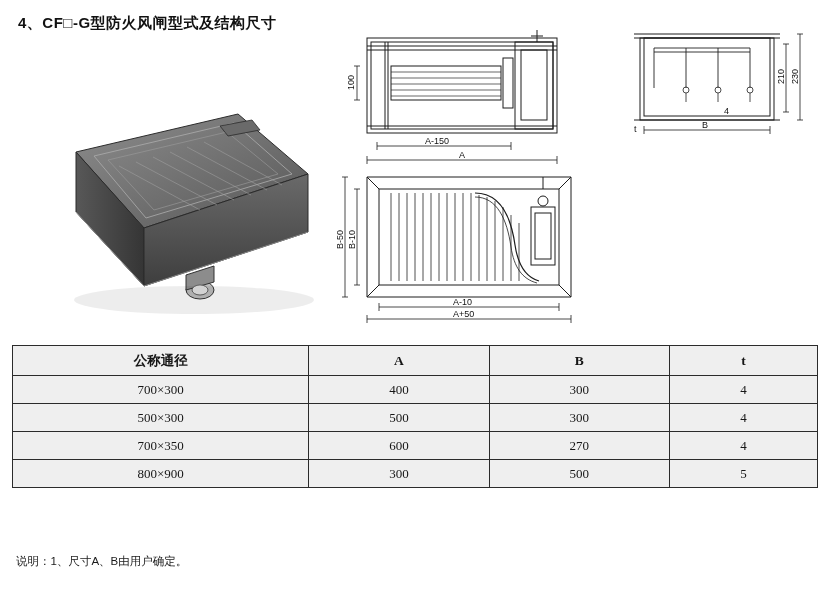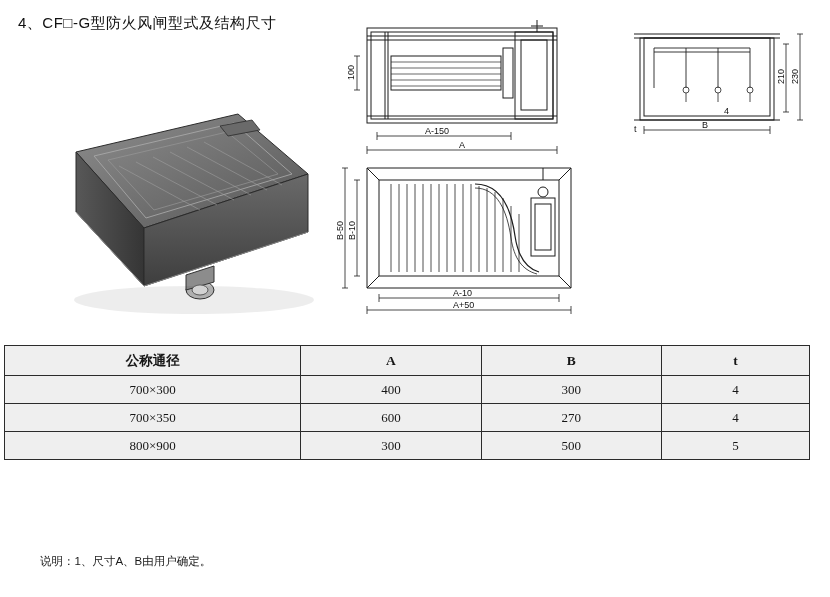--- a/index.html
+++ b/index.html
@@ -19,47 +19,47 @@
     position: relative;
     width: 830px;
     height: 597px;
   }
   
   .title {
     position: absolute;
     left: 18px;
     top: 14px;
     font-size: 15px;
-    font-weight: normal;
+    font-weight: bold;
     letter-spacing: 0.5px;
     color: #111;
     white-space: nowrap;
   }
   
   .photo-wrap {
     position: absolute;
     left: 24px;
     top: 100px;
     width: 300px;
     height: 225px;
   }
   .photo-svg { display:block; }
 
   
   .drawing {
     position: absolute;
   }
-  .dwg-top-left { left: 335px; top: 18px; width: 260px; height: 140px; }
+  .dwg-top-left { left: 335px; top: 28px; width: 260px; height: 140px; }
   .dwg-top-right { left: 620px; top: 18px; width: 200px; height: 130px; }
-  .dwg-bottom { left: 325px; top: 148px; width: 280px; height: 175px; }
+  .dwg-bottom { left: 325px; top: 157px; width: 280px; height: 175px; }
 
   
   .table-wrap {
     position: absolute;
-    left: 4px;
+    left: 12px;
     top: 345px;
     width: 806px;
   }
   table.spec {
     border-collapse: collapse;
     width: 806px;
     table-layout: fixed;
     background: #efefef;
   }
   table.spec th, table.spec td {
@@ -85,21 +85,21 @@
   .notes {
     position: absolute;
     left: 16px;
     top: 553px;
     width: 790px;
     font-size: 11.5px;
     line-height: 17px;
     color: #1a1a1a;
     font-family: "Liberation Sans", sans-serif;
   }
-  .notes div { white-space: nowrap; margin-left: 24px; }
+  .notes div { white-space: nowrap; }
 
   
   .dimtext {
     font-family: "Liberation Sans", sans-serif;
     font-size: 9px;
     fill: #111;
   }
 </style>
 </head>
 <body>
@@ -349,20 +349,26 @@
         </tr>
       </thead>
       <tbody>
         <tr>
           <td>700×300</td>
           <td>400</td>
           <td>300</td>
           <td>4</td>
         </tr>
         <tr>
+          <td>500×300</td>
+          <td>500</td>
+          <td>300</td>
+          <td>4</td>
+        </tr>
+        <tr>
           <td>700×350</td>
           <td>600</td>
           <td>270</td>
           <td>4</td>
         </tr>
         <tr>
           <td>800×900</td>
           <td>300</td>
           <td>500</td>
           <td>5</td>

